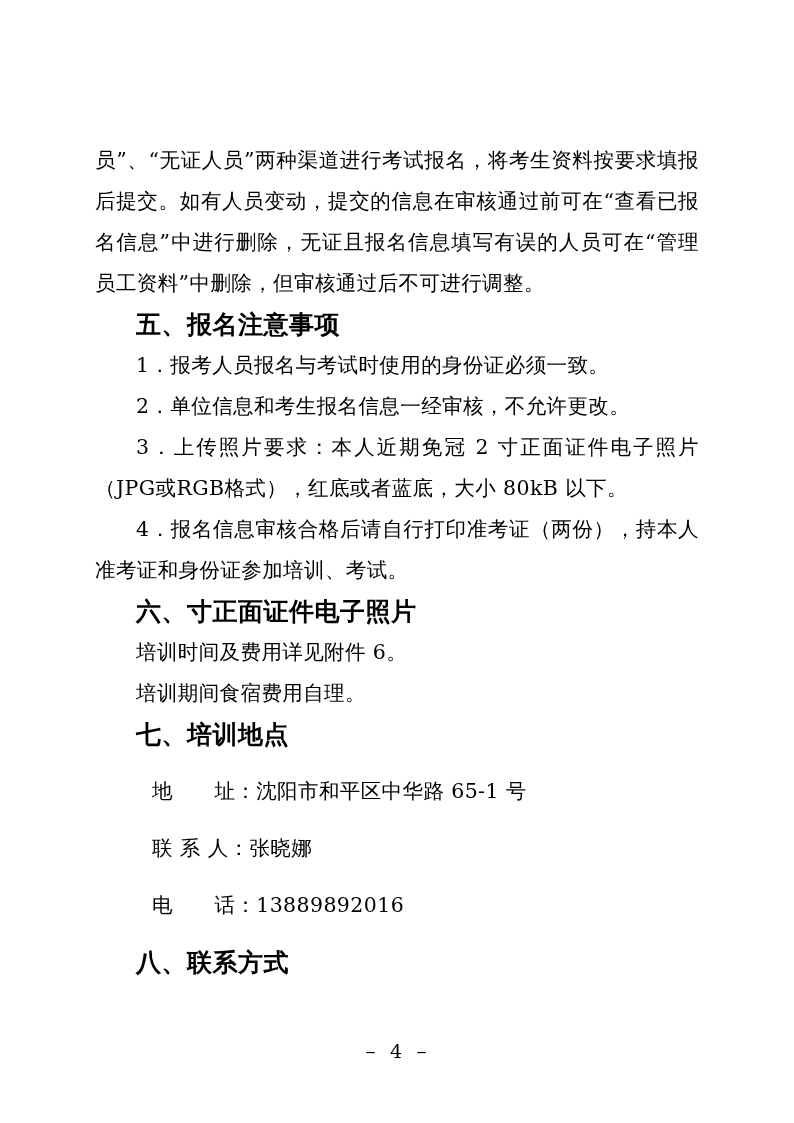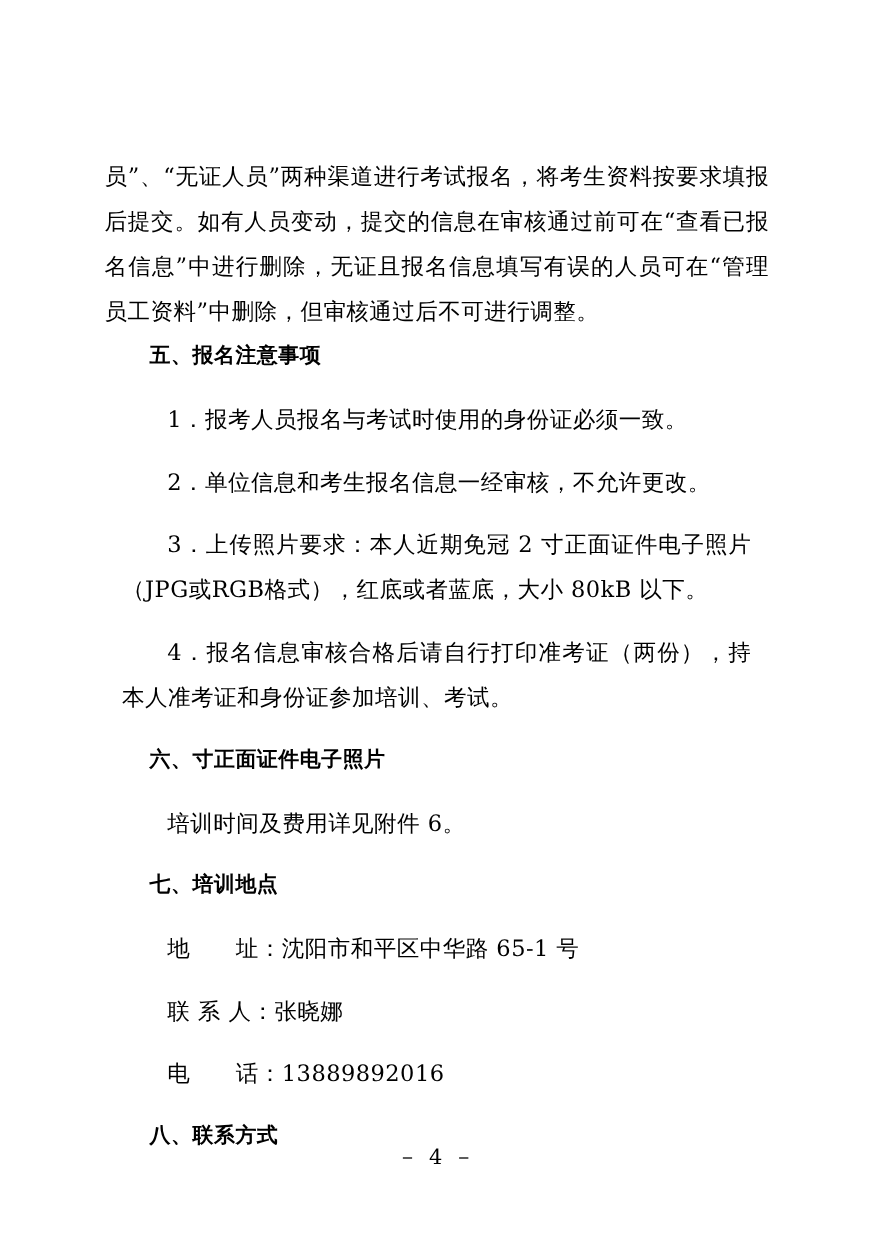--- a/index.html
+++ b/index.html
@@ -29,26 +29,26 @@
     text-align: justify;
     text-justify: inter-ideograph;
     letter-spacing: 0.4px;
   }
   .p-continued {
     text-indent: 0;
     margin: 0;
   }
   .p-indent {
     text-indent: 41px;
-    margin: 16px;
+    margin: 0;
   }
   .heading {
-    font-family: Liberation Mono, monospace;
+    font-family: Liberation Sans, sans-serif;
     font-weight: bold;
-    font-size: 19px;
+    font-size: 25px;
     line-height: 41px;
     margin: 0;
     text-indent: 41px;
     letter-spacing: 0.5px;
   }
   .kv-row {
     margin: 16px;
     line-height: 41px;
     font-size: 20.5px;
     text-indent: 41px;
@@ -82,20 +82,21 @@
     <p class="p-indent">2．单位信息和考生报名信息一经审核，不允许更改。</p>
 
     <p class="p-indent">3．上传照片要求：本人近期免冠 2 寸正面证件电子照片（JPG或RGB格式），红底或者蓝底，大小 80kB 以下。</p>
 
     <p class="p-indent">4．报名信息审核合格后请自行打印准考证（两份），持本人准考证和身份证参加培训、考试。</p>
 
     <p class="heading">六、寸正面证件电子照片</p>
 
     <p class="p-indent">培训时间及费用详见附件 6。</p>
 
+    <p class="p-indent">培训期间食宿费用自理。</p>
 
     <p class="heading">七、培训地点</p>
 
 
     <p class="kv-row"><span class="nowrap">地      址：</span><span>沈阳市和平区中华路 65-1 号</span></p>
 
     <p class="kv-row"><span class="nowrap">联 系 人：</span><span>张晓娜</span></p>
 
     <p class="kv-row"><span class="nowrap">电      话：</span><span>13889892016</span></p>
 

